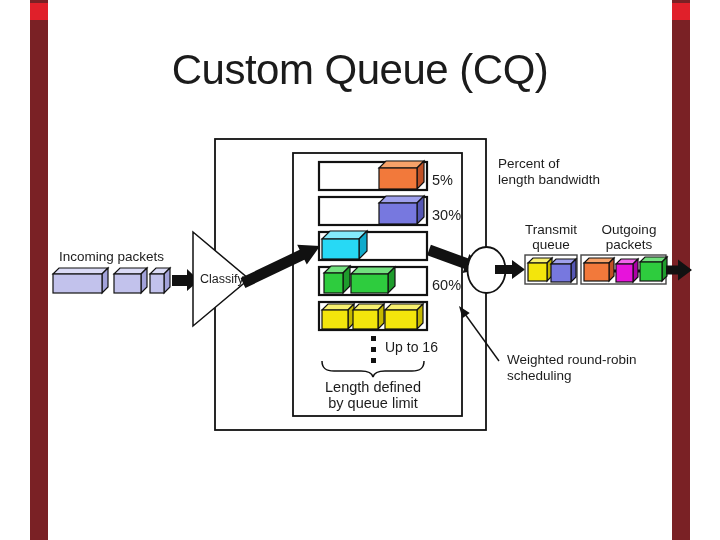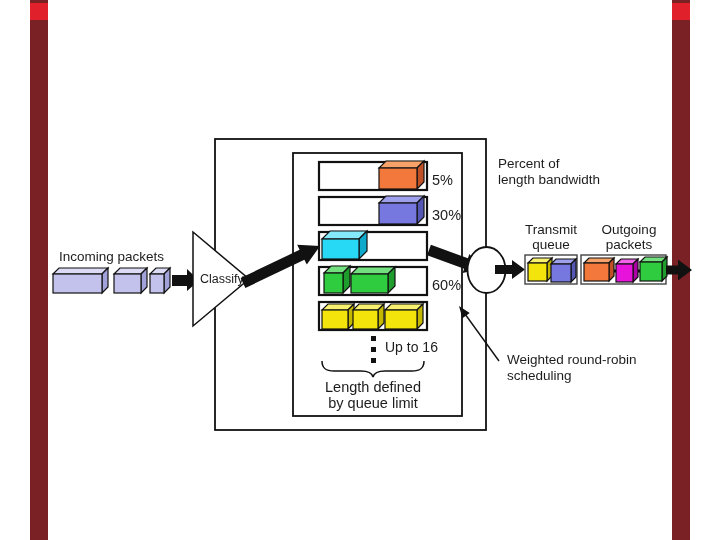--- a/index.html
+++ b/index.html
@@ -23,20 +23,21 @@
 </head>
 <body>
 
 <div class="stage">
 
   <div class="side-bar left" style="background: rgb(122, 33, 37);"></div>
   <div class="side-bar right" style="background: rgb(122, 33, 37);"></div>
   <div class="side-square left" style="background: rgb(224, 32, 42);"></div>
   <div class="side-square right" style="background: rgb(224, 32, 42);"></div>
 
+  <div class="slide-title">Custom Queue (CQ)</div>
 
   <svg class="diagram" width="720" height="540" viewBox="0 0 720 540">
 
     <rect x="215" y="139" width="271" height="291" fill="#ffffff" stroke="#111" stroke-width="1.8"></rect>
 
     <rect x="293" y="153" width="169" height="263" fill="#ffffff" stroke="#111" stroke-width="1.8"></rect>
 
     <g id="queue-rows">
         <rect x="319" y="162" width="108" height="28" fill="#ffffff" stroke="#111" stroke-width="2.2"></rect>
         <text x="432" y="185" font-size="14.5">5%</text>

